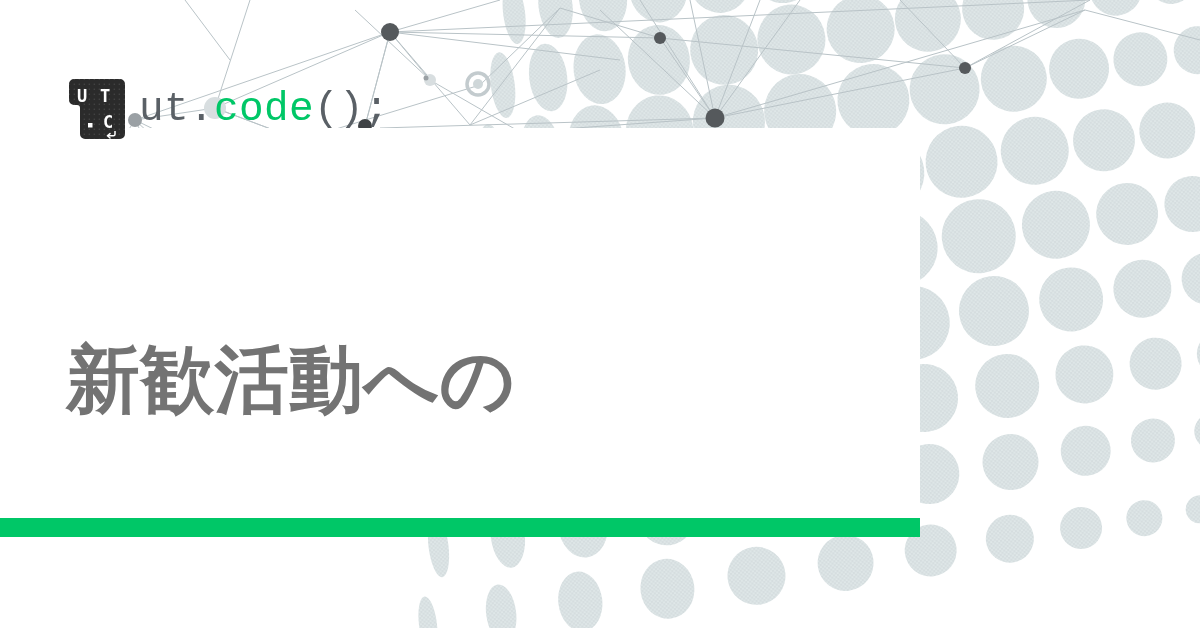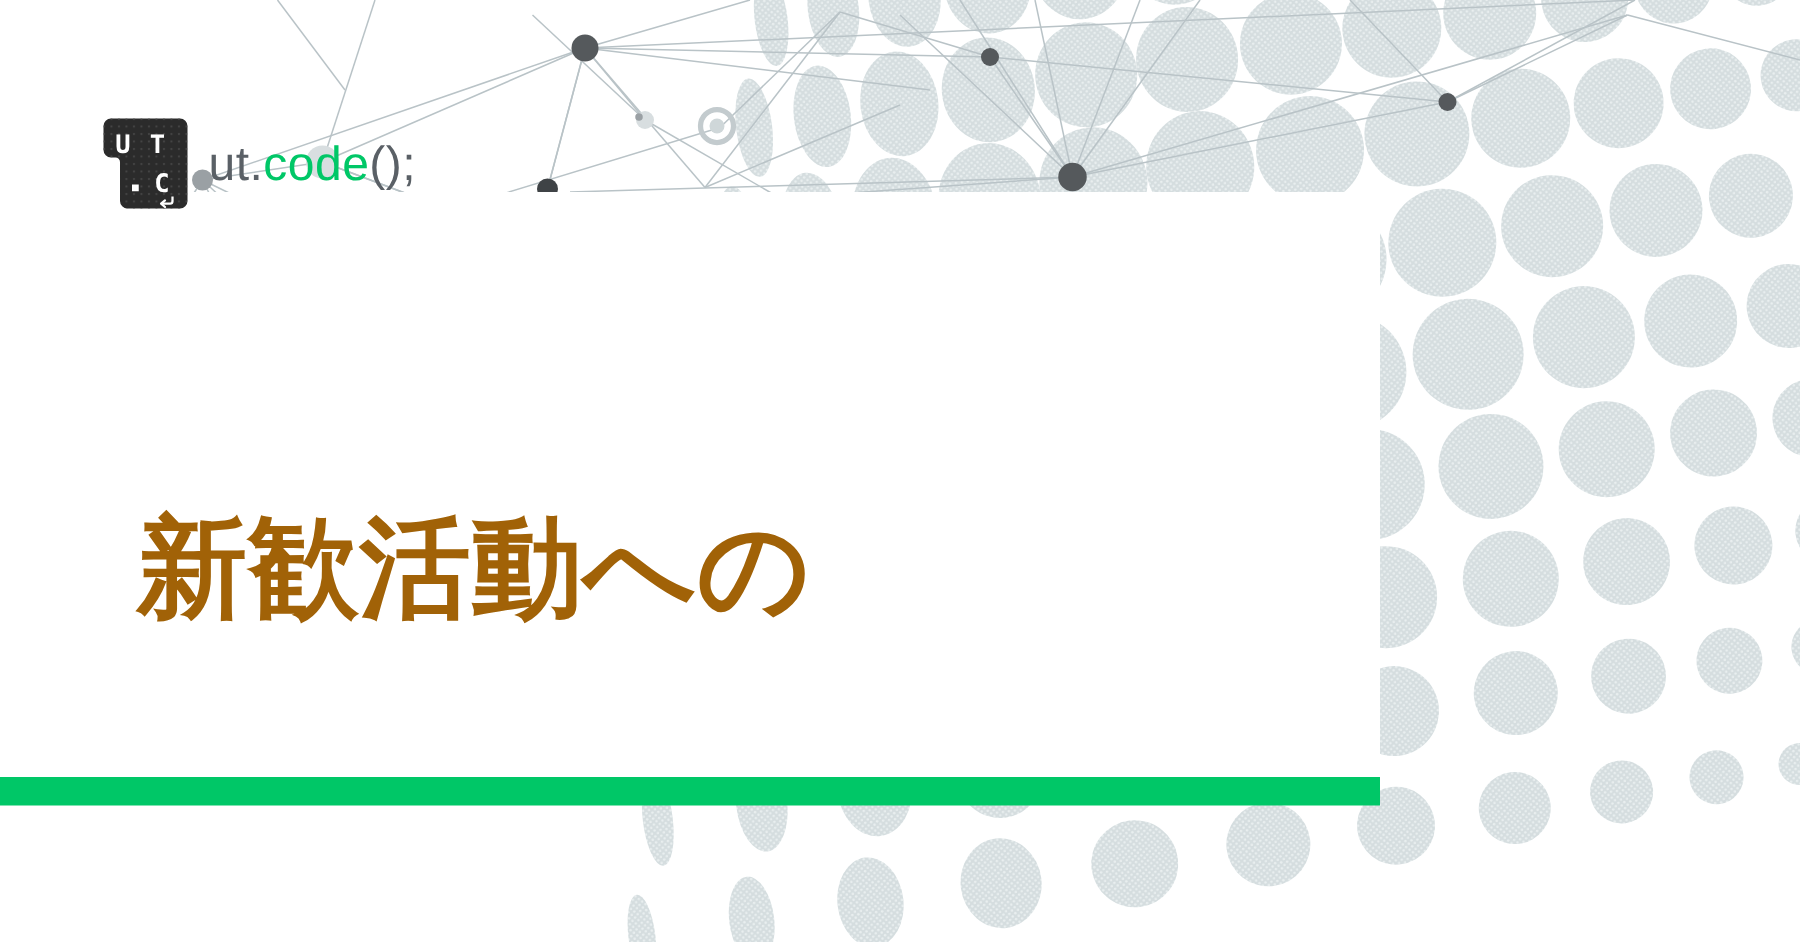--- a/index.html
+++ b/index.html
@@ -50,22 +50,22 @@
     display: flex;
     align-items: center;
     gap: 13px;
   }
   #logo-mark {
     width: 58px;
     height: 62px;
     display: block;
   }
   #wordmark {
-    font-family: Liberation Sans, sans-serif;
-    font-size: 32px;
+    font-family: Liberation Mono, monospace;
+    font-size: 41px;
     letter-spacing: 0.01em;
     line-height: 1;
     white-space: pre;
     color: #5a6066;
   }
   #wordmark .tok-gray { color: #5a6066; }
   #wordmark .tok-green { color: #00c767; }
 
   
   #headline {
@@ -330,19 +330,19 @@
       <text x="14" y="24" font-family="&quot;DejaVu Sans Mono&quot;, monospace" font-size="17" font-weight="700" fill="#ffffff" text-anchor="middle">U</text>
       <text x="37" y="24" font-family="&quot;DejaVu Sans Mono&quot;, monospace" font-size="17" font-weight="700" fill="#ffffff" text-anchor="middle">T</text>
       <rect x="20" y="45" width="4.5" height="4.5" fill="#ffffff"></rect>
       <text x="40" y="50" font-family="&quot;DejaVu Sans Mono&quot;, monospace" font-size="17" font-weight="700" fill="#ffffff" text-anchor="middle">C</text>
       <path d="M47,53 v3.2 a1.6,1.6 0 0 1 -1.6,1.6 H40" stroke="#ffffff" stroke-width="1.5" fill="none"></path>
       <path d="M42,55.6 L39.4,57.8 L42,60" stroke="#ffffff" stroke-width="1.5" fill="none" stroke-linecap="round" stroke-linejoin="round"></path>
     </svg>
     <div id="wordmark"><span class="tok-gray" style="color: rgb(90, 96, 102);">ut.</span><span class="tok-green" style="color: rgb(0, 199, 103);">code</span><span class="tok-gray" style="color: rgb(90, 96, 102);">();</span></div>
   </div>
 
-  <h1 id="headline" style="color: #a16207; margin-left: 25px;">
+  <h1 id="headline" style="color: #737373;">
     <span class="hl-line">新歓活動への</span>
   </h1>
 
   <div id="accent-bar" style="background: rgb(0, 199, 103);"></div>
 
 </div>
 
 </body></html>

